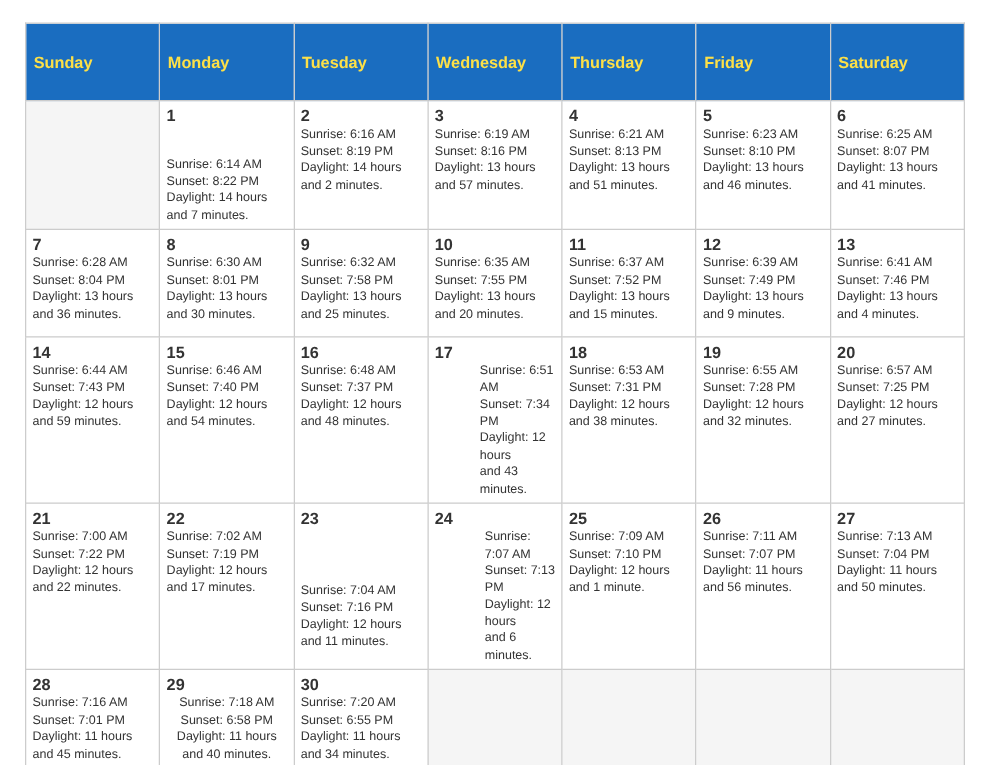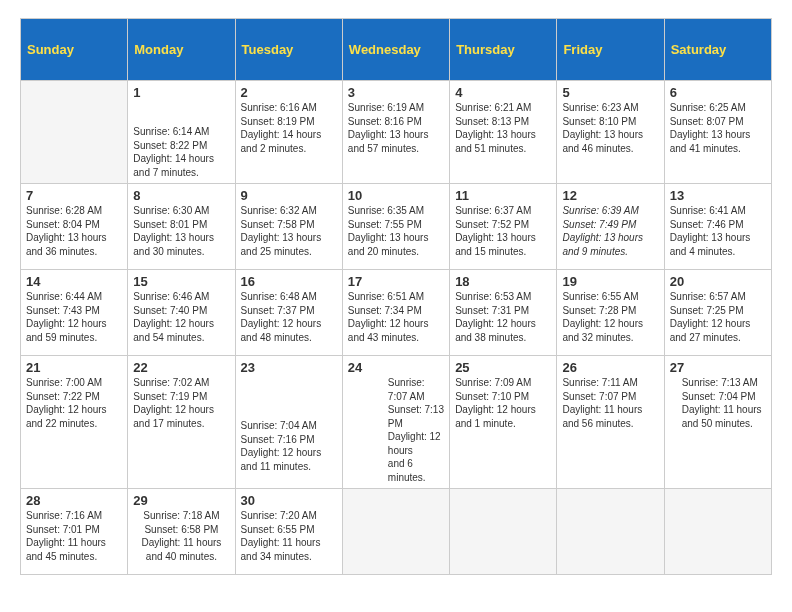--- a/index.html
+++ b/index.html
@@ -180,21 +180,21 @@
           </td>
           <td>
             <span class="day-number">11</span>
             <div class="day-detail" style="white-space: pre-line;">Sunrise: 6:37 AM
 Sunset: 7:52 PM
 Daylight: 13 hours
 and 15 minutes.</div>
           </td>
           <td>
             <span class="day-number">12</span>
-            <div class="day-detail" style="white-space: pre-line; font-style: italic;">Sunrise: 6:39 AM
+            <div class="day-detail" style="white-space: pre-line;">Sunrise: 6:39 AM
 Sunset: 7:49 PM
 Daylight: 13 hours
 and 9 minutes.</div>
           </td>
           <td>
             <span class="day-number">13</span>
             <div class="day-detail" style="white-space: pre-line;">Sunrise: 6:41 AM
 Sunset: 7:46 PM
 Daylight: 13 hours
 and 4 minutes.</div>
@@ -217,21 +217,21 @@
           </td>
           <td>
             <span class="day-number">16</span>
             <div class="day-detail" style="white-space: pre-line;">Sunrise: 6:48 AM
 Sunset: 7:37 PM
 Daylight: 12 hours
 and 48 minutes.</div>
           </td>
           <td>
             <span class="day-number">17</span>
-            <div class="day-detail" style="white-space: pre-line;">Sunrise: 6:51 AM
+            <div class="day-detail" style="white-space: pre-line; margin-left: 36px;">Sunrise: 6:51 AM
 Sunset: 7:34 PM
 Daylight: 12 hours
 and 43 minutes.</div>
           </td>
           <td>
             <span class="day-number">18</span>
             <div class="day-detail" style="white-space: pre-line;">Sunrise: 6:53 AM
 Sunset: 7:31 PM
 Daylight: 12 hours
 and 38 minutes.</div>
@@ -289,21 +289,21 @@
           </td>
           <td>
             <span class="day-number">26</span>
             <div class="day-detail" style="white-space: pre-line;">Sunrise: 7:11 AM
 Sunset: 7:07 PM
 Daylight: 11 hours
 and 56 minutes.</div>
           </td>
           <td>
             <span class="day-number">27</span>
-            <div class="day-detail" style="white-space: pre-line; margin-left: 12px;">Sunrise: 7:13 AM
+            <div class="day-detail" style="white-space: pre-line;">Sunrise: 7:13 AM
 Sunset: 7:04 PM
 Daylight: 11 hours
 and 50 minutes.</div>
           </td>
         </tr>
         <tr>
           <td>
             <span class="day-number">28</span>
             <div class="day-detail" style="white-space: pre-line;">Sunrise: 7:16 AM
 Sunset: 7:01 PM

